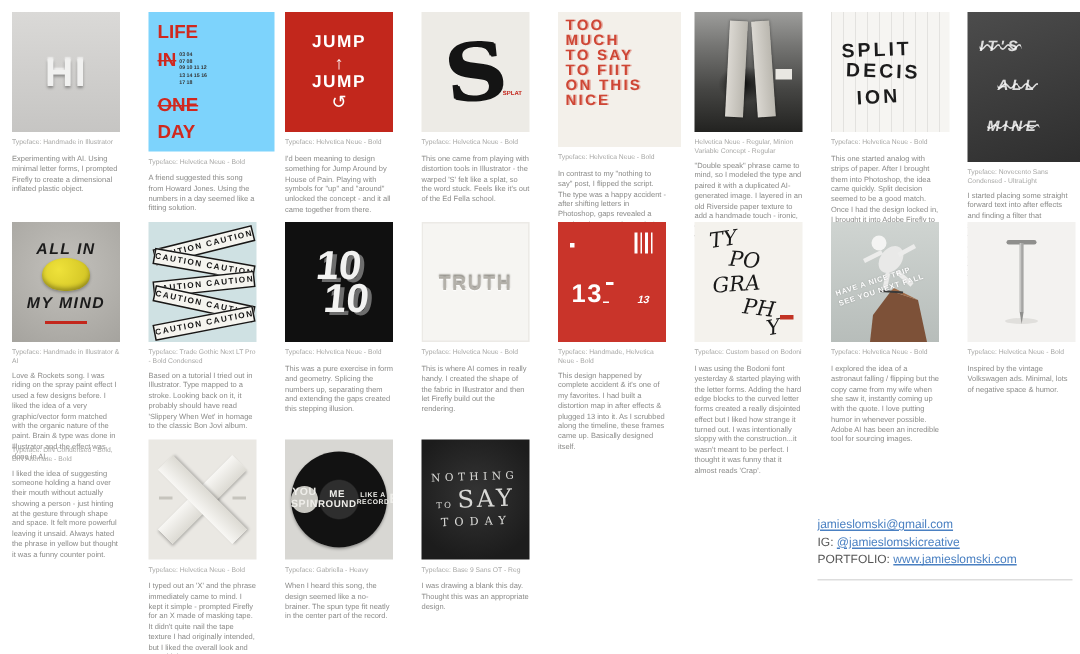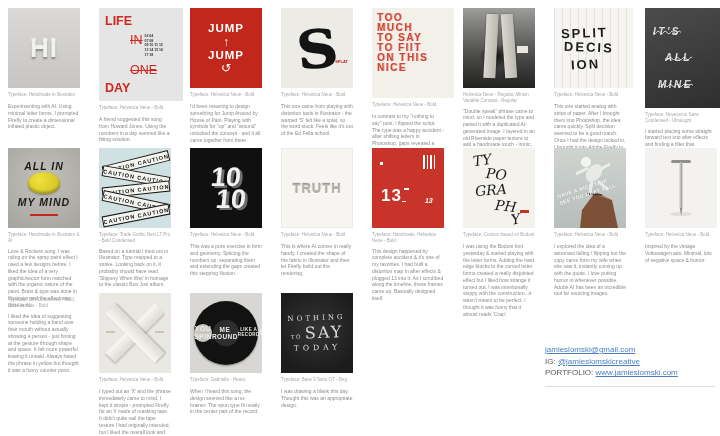--- a/index.html
+++ b/index.html
@@ -10,24 +10,24 @@
   .cell{width:72px;flex:0 0 72px;}
   .poster{width:72px;height:80px;position:relative;overflow:hidden;cursor:pointer;}
   .caption{margin-top:4px;font-size:4.5px;color:#a8a8a6;line-height:1.3;min-height:7px;}
   .desc{margin-top:4px;font-size:5px;color:#8b8b89;line-height:1.35;}
 
   
   .art-hi{background:linear-gradient(180deg,#dad9d7,#c6c5c3);display:flex;align-items:center;justify-content:center;}
   .hi-word{font-size:26px;font-weight:bold;color:#f1f1f0;letter-spacing:1px;
            text-shadow:0 1.5px 2px rgba(0,0,0,.35),0 -1px 1px rgba(255,255,255,.7);}
   
-  .art-life{background:#e5e5e5;padding:7px 6px 6px;display:flex;flex-direction:column;justify-content:space-between;}
+  .art-life{background:#7dd3fc;padding:7px 6px 6px;display:flex;flex-direction:column;justify-content:space-between;}
   .life-big{color:#d0281e;font-weight:bold;font-size:12.5px;line-height:1;}
   .life-mid{display:flex;gap:2px;align-items:flex-start;}
-  .life-strike{color:#d0281e;font-weight:normal;font-size:12.5px;line-height:1;text-decoration:line-through;margin-left:25px;}
+  .life-strike{color:#d0281e;font-weight:bold;font-size:12.5px;line-height:1;text-decoration:line-through;}
   .life-nums{font-size:3.5px;font-weight:bold;color:#333;line-height:1.35;}
   .life-nums span{display:block;}
   
   .art-jump{background:#c2271c;display:flex;flex-direction:column;align-items:center;justify-content:center;gap:1px;color:#fff;}
   .jump-word{font-weight:bold;font-size:11.5px;letter-spacing:1px;line-height:1.1;}
   .jump-glyph{font-size:12px;line-height:1;}
   
   .art-splat{background:#edebe6;display:flex;align-items:center;justify-content:center;}
   .splat-s{font-family:"DejaVu Serif","Liberation Serif",serif;font-weight:bold;font-size:52px;color:#141414;
            transform:rotate(-6deg) scaleX(1.08);text-shadow:1px 1px 0 #141414;}

